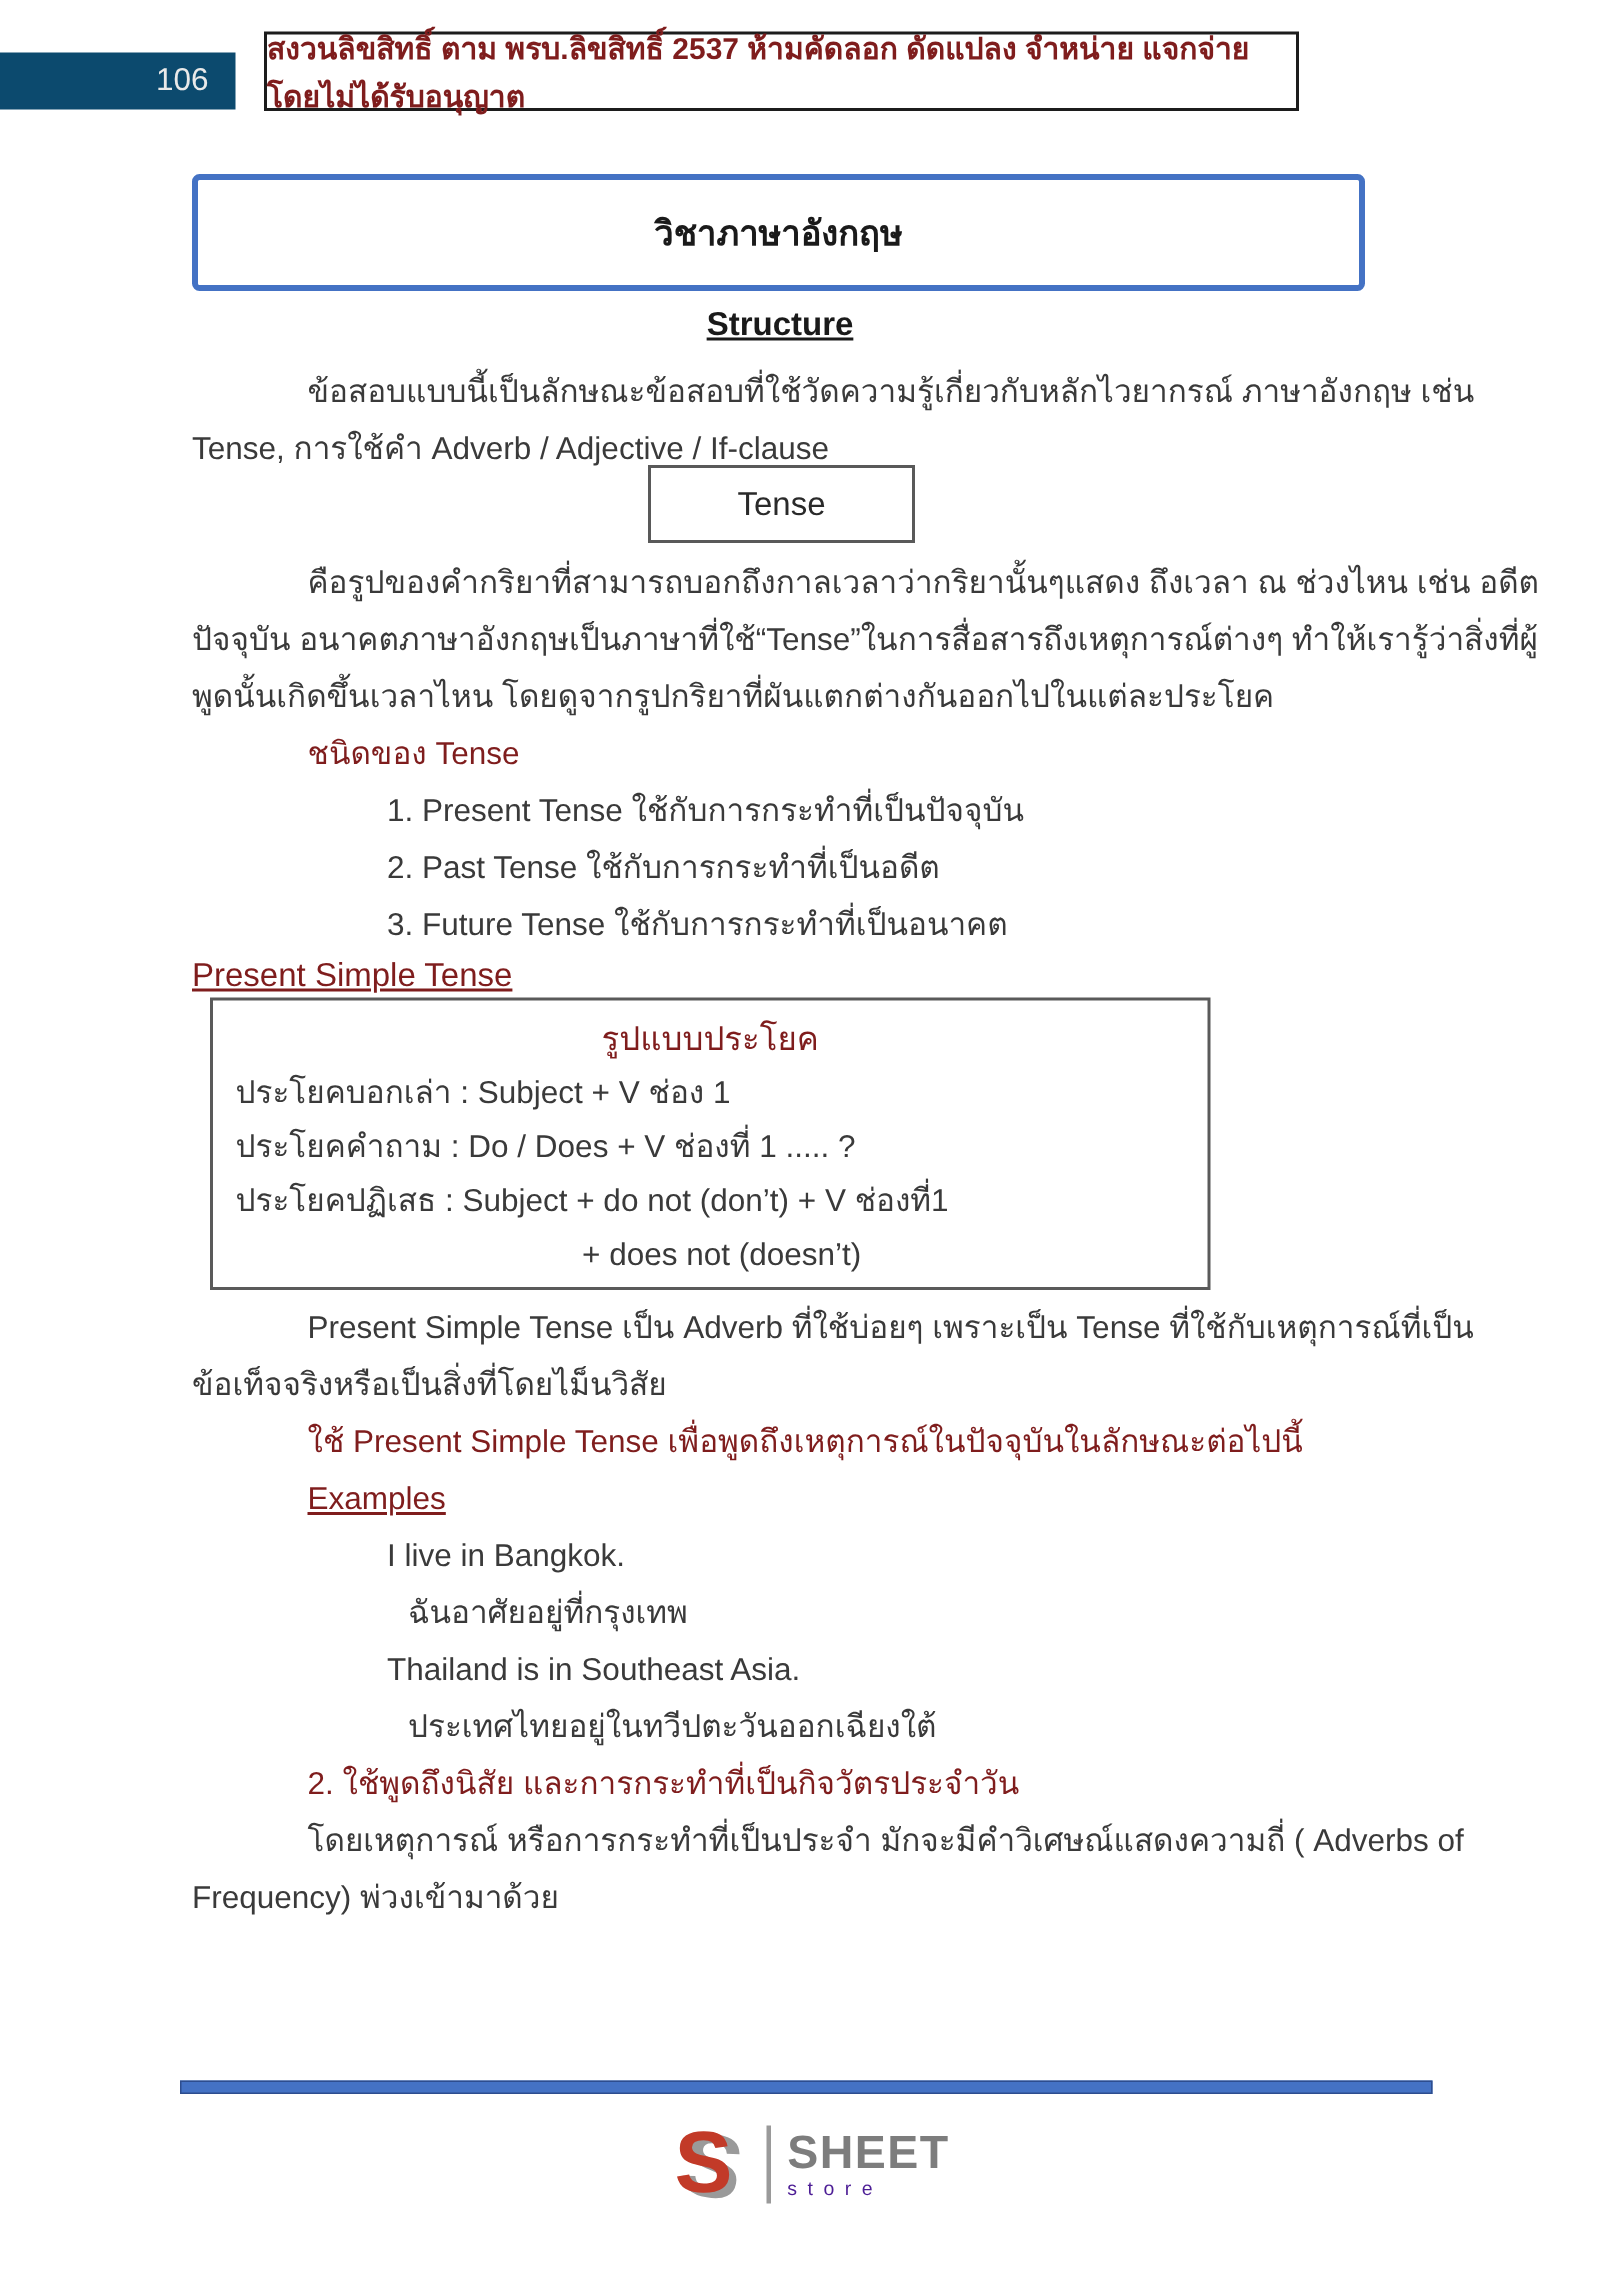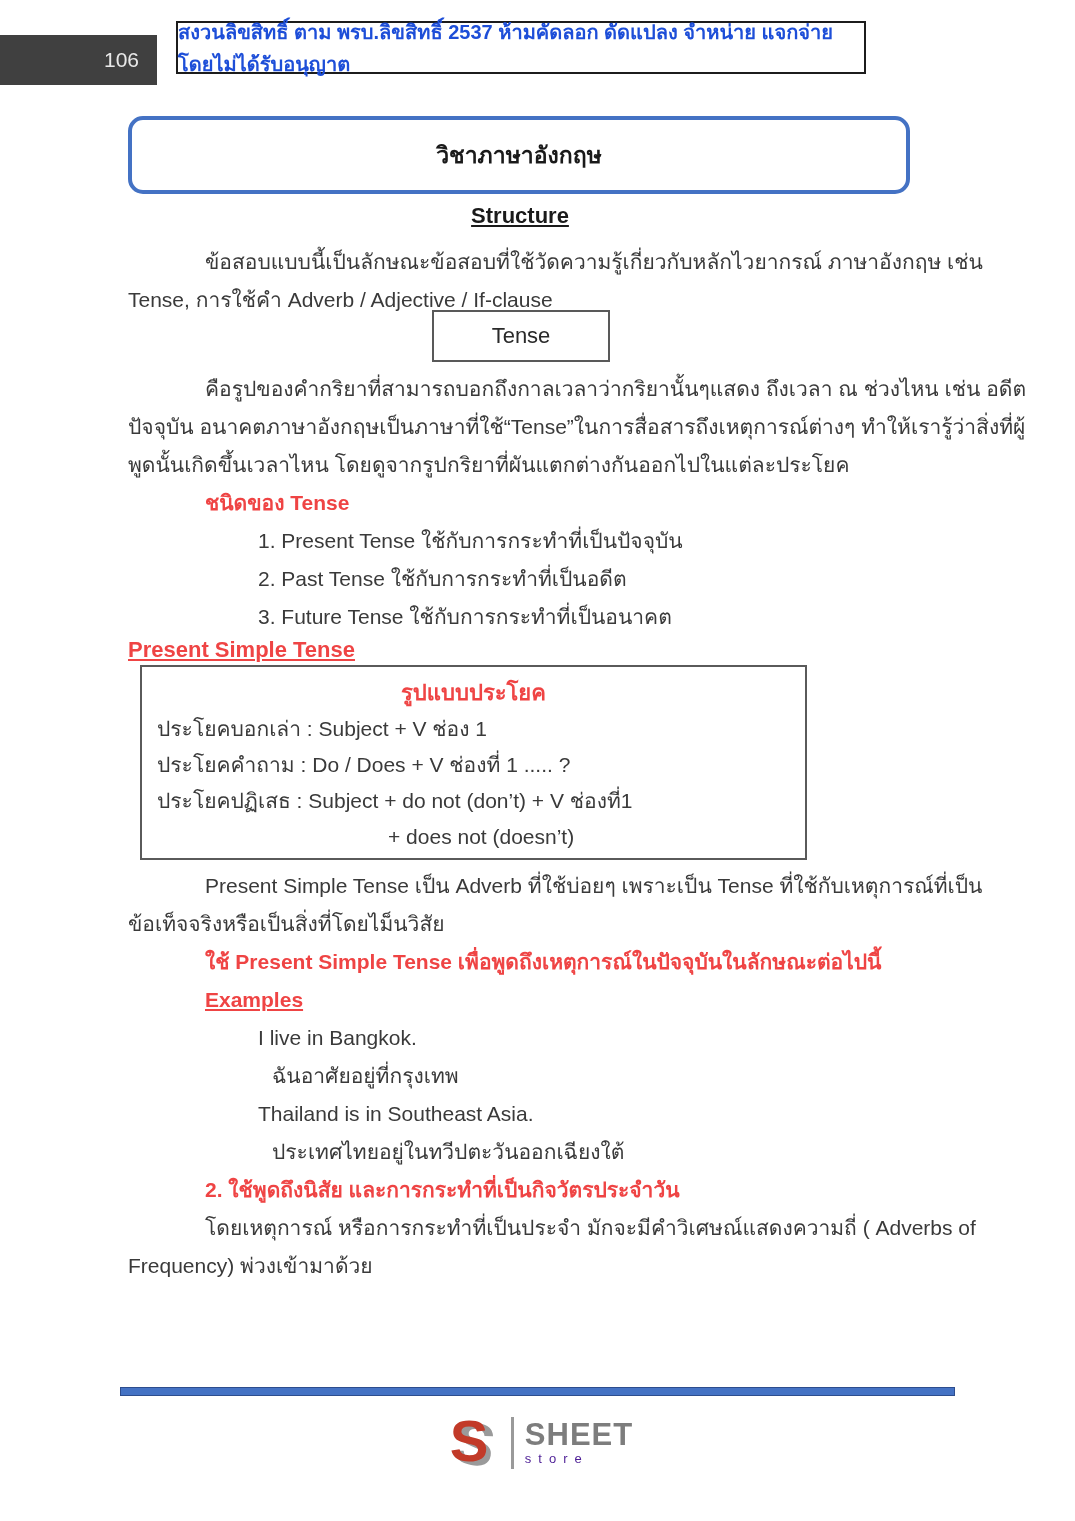--- a/index.html
+++ b/index.html
@@ -1,43 +1,43 @@
 <!DOCTYPE html>
 <html><head>
 <meta charset="utf-8">
 <style>
   * { margin:0; padding:0; box-sizing:border-box; }
   html,body { background:#ffffff; }
   body { font-family:"Liberation Sans","DejaVu Sans",sans-serif; color:#333; }
   .page { position:relative; width:1075px; height:1521px; background:#fff; overflow:hidden; }
 
   
-  .page-number-box { position:absolute; left:0; top:35px; width:157px; height:50px;
-    background:#404040; color:#e9e9e9; font-size:21px;
+  .page-number-box { position:absolute; left:0; top:35px; width:157px; height:38px;
+    background:#0c4a6e; color:#e9e9e9; font-size:21px;
     display:flex; align-items:center; justify-content:flex-end; padding-right:18px; }
   .copyright-box { position:absolute; left:176px; top:21px; width:690px; height:53px;
     border:2px solid #1c1c1c; display:flex; align-items:center; justify-content:center;
-    font-size:20px; font-weight:bold; color:#1d4ed8; }
+    font-size:20px; font-weight:bold; color:#7f1d1d; }
 
   
   .title-box { position:absolute; left:128px; top:116px; width:782px; height:78px;
-    border:4px solid #4472C4; border-radius:15px;
+    border:4px solid #4472C4; border-radius:5px;
     display:flex; align-items:center; justify-content:center;
     font-size:23px; font-weight:bold; color:#1a1a1a; }
   .structure-heading { position:absolute; left:0; top:203px; width:1040px; text-align:center;
     font-size:22px; font-weight:bold; color:#1a1a1a; }
   .structure-heading span { text-decoration:underline; }
 
   
   .main { position:absolute; left:128px; top:243px; width:822px; font-size:21px; color:#3a3a3a; }
   .ln { height:38px; line-height:38px; white-space:nowrap; }
   .ind { padding-left:77px; }
   .li  { padding-left:130px; }
   .lith{ padding-left:144px; }
-  .b { font-weight:bold; color:#ef4444; }
+  .b { font-weight:normal; color:#7f1d1d; }
   .u span { text-decoration:underline; }
 
   .tense-box { margin-top:-9px; margin-left:304px; width:178px; height:52px;
     border:2px solid #595959; display:flex; align-items:center; justify-content:center;
     font-size:22px; color:#2a2a2a; }
   .after-tense { margin-top:8px; }
 
   .pst-heading { margin-top:-5px; font-size:22px; }
 
   .pattern-box { margin-top:-4px; margin-left:12px; width:667px; height:195px;

